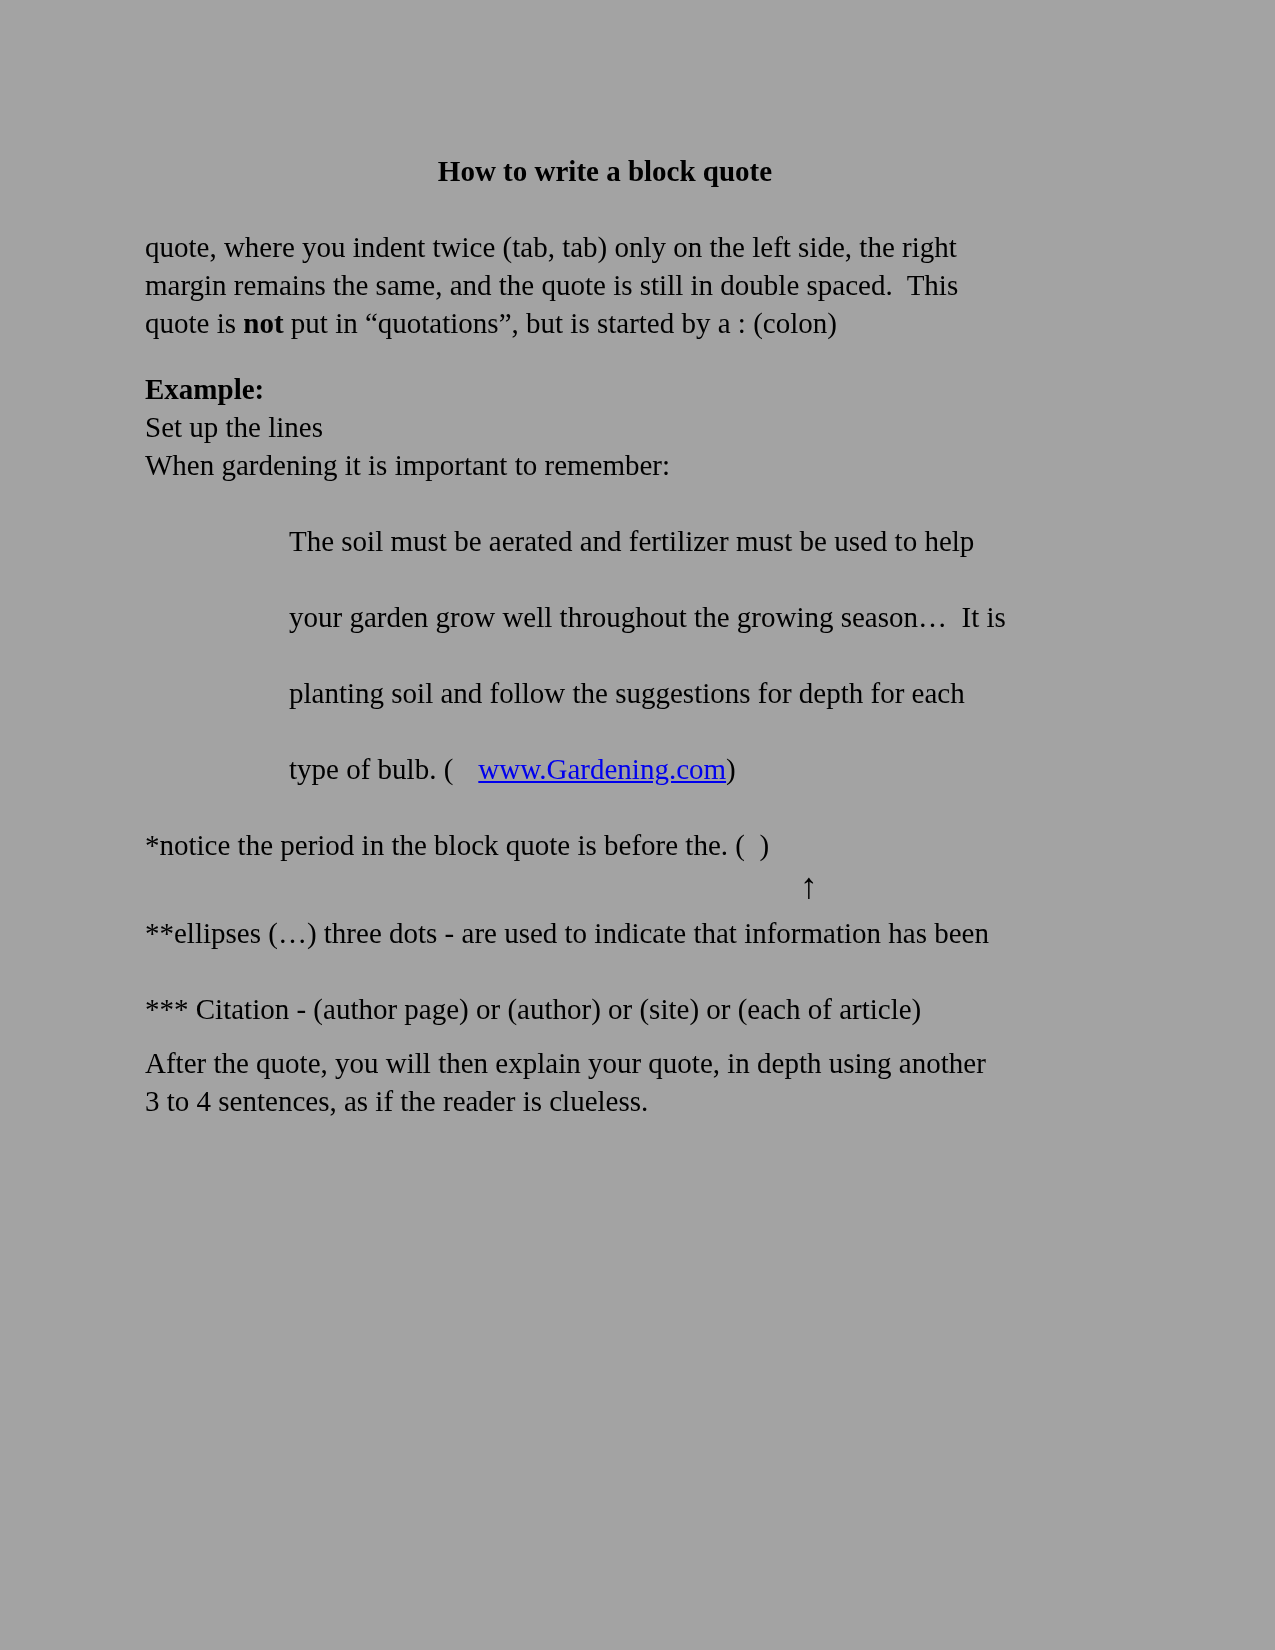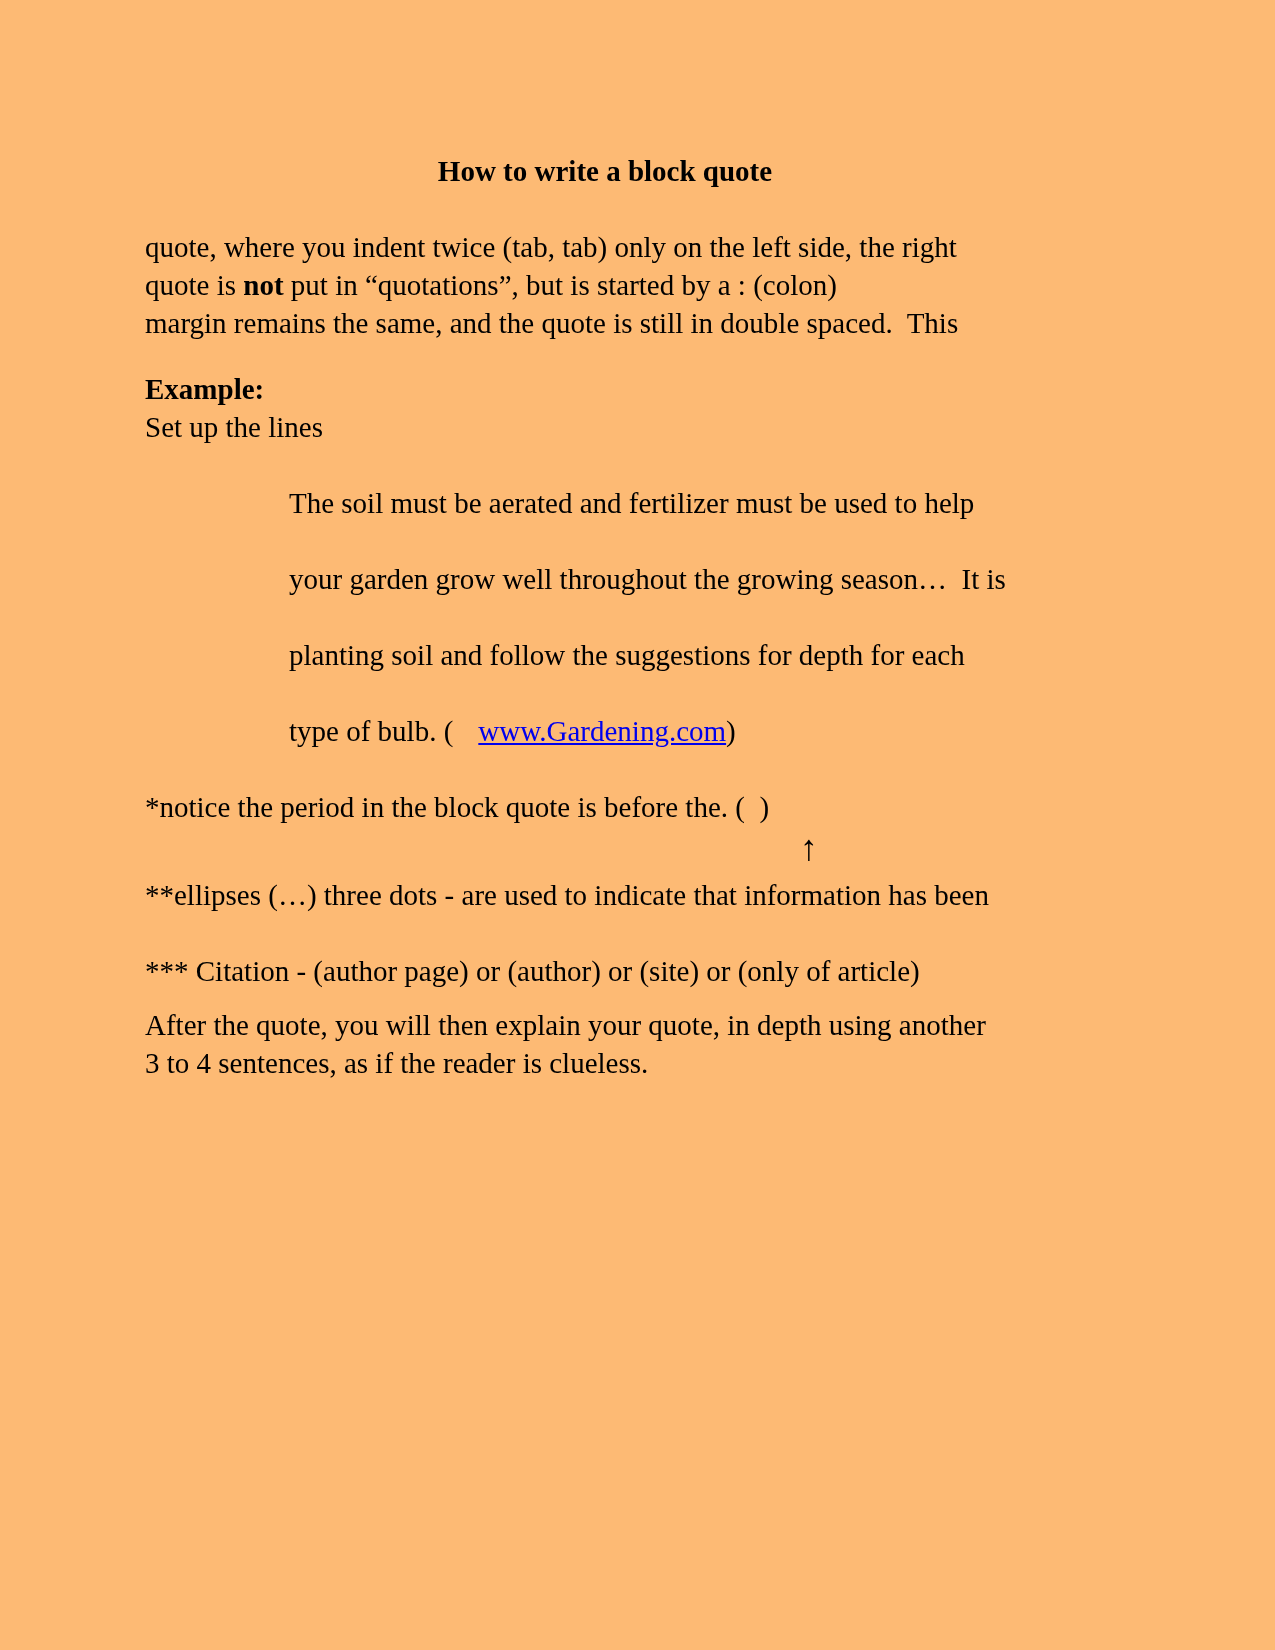--- a/index.html
+++ b/index.html
@@ -4,21 +4,21 @@
 <style>
   html, body {
     margin: 0;
     padding: 0;
     background: #ffffff;
   }
   .page {
     position: relative;
     width: 1275px;
     height: 1650px;
-    background: #fdba74;
+    background: #a3a3a3;
     font-family: "Liberation Serif", "DejaVu Serif", serif;
     font-size: 29px;
     color: #000000;
     box-sizing: border-box;
     padding: 152px 210px 0 145px;
     overflow: hidden;
   }
   .line {
     line-height: 38px;
     white-space: pre;
@@ -60,44 +60,45 @@
 </style>
 </head>
 <body>
 
 <div class="page">
 
   <div class="title-line">How to write a block quote</div>
 
   <div class="intro">
     <div class="line">quote, where you indent twice (tab, tab) only on the left side, the right</div>
+    <div class="line">margin remains the same, and the quote is still in double spaced.  This</div>
     <div class="line"><span>quote is </span><strong>not</strong><span> put in “quotations”, but is started by a : (colon)</span></div>
-    <div class="line">margin remains the same, and the quote is still in double spaced.  This</div>
   </div>
 
   <div class="example-block">
     <div class="line heading-bold">Example:</div>
     <div class="line">Set up the lines</div>
+    <div class="line">When gardening it is important to remember:</div>
   </div>
 
   <div class="bq">
     <div class="bq-line">The soil must be aerated and fertilizer must be used to help</div>
     <div class="bq-line">your garden grow well throughout the growing season…  It is</div>
     <div class="bq-line">planting soil and follow the suggestions for depth for each</div>
     <div class="bq-line"><span>type of bulb. (</span><a class="doc-link">www.Gardening.com</a><span>)</span></div>
   </div>
 
   <div class="line note1">*notice the period in the block quote is before the. (  )</div>
 
   <div class="arrow-line">↑</div>
 
   <div class="note2">
     <div class="line">**ellipses (…) three dots - are used to indicate that information has been</div>
   </div>
 
-  <div class="line note3">*** Citation - (author page) or (author) or (site) or (only of article)</div>
+  <div class="line note3">*** Citation - (author page) or (author) or (site) or (each of article)</div>
 
   <div class="closing">
     <div class="line">After the quote, you will then explain your quote, in depth using another</div>
     <div class="line">3 to 4 sentences, as if the reader is clueless.</div>
   </div>
 
 </div>
 
 </body></html>

